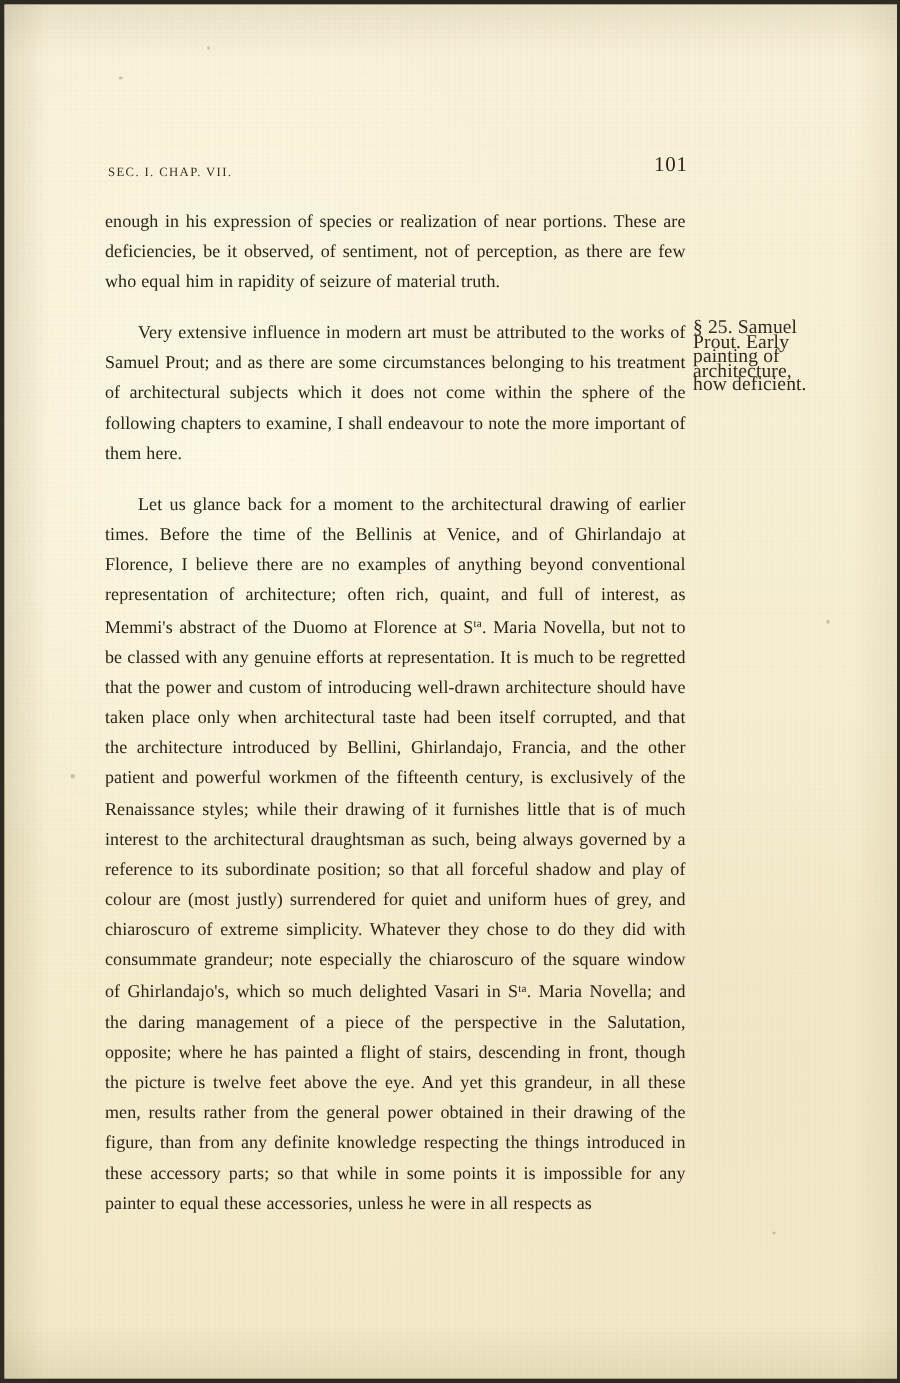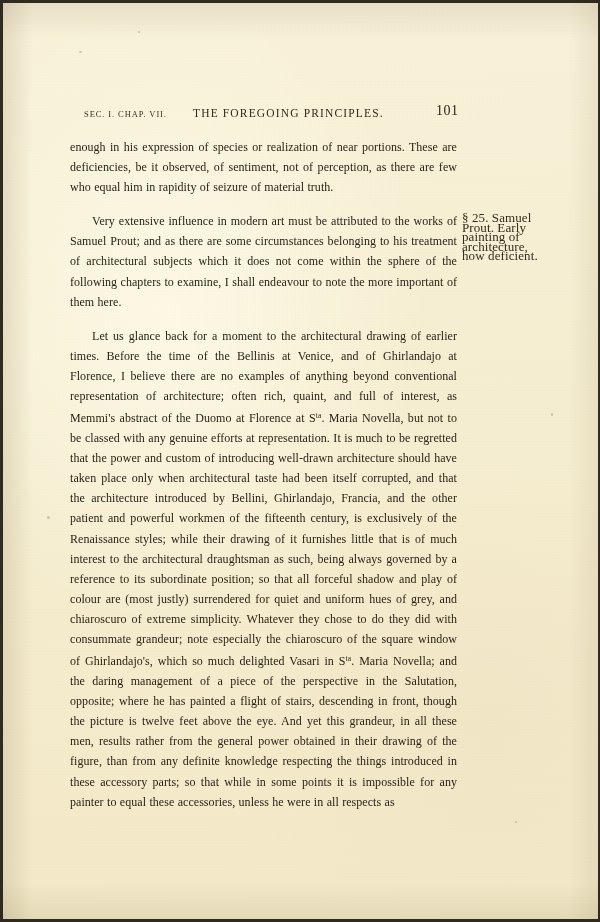--- a/index.html
+++ b/index.html
@@ -64,21 +64,21 @@
 
   .running-head {
     position: absolute;
     left: 65px;
     top: 103px;
     width: 410px;
     height: 18px;
   }
   .rh-sec {
     position: absolute;
-    left: 16px;
+    left: 4px;
     top: 3px;
     font-size: 8.5px;
     letter-spacing: .9px;
     color: #3a3124;
     white-space: nowrap;
     font-family: Liberation Serif, serif;
   }
   .rh-title {
     position: absolute;
     left: 125px;
@@ -158,21 +158,20 @@
   <div class="speck" style="left:76px;  top:48px;  width:3px; height:2px;"></div>
   <div class="speck" style="left:135px; top:28px;  width:2px; height:2px;"></div>
   <div class="speck" style="left:44px;  top:513px; width:3px; height:3px;"></div>
   <div class="speck" style="left:548px; top:410px; width:2px; height:3px;"></div>
   <div class="speck" style="left:512px; top:818px; width:2px; height:2px;"></div>
 
   <div class="page-body">
 
     <div class="running-head">
       <span class="rh-sec">SEC. I. CHAP. VII.</span>
-      <span class="rh-title">THE FOREGOING PRINCIPLES.</span>
       <span class="folio">101</span>
     </div>
 
     <div class="textblock">
       <p class="para">enough in his expression of species or realization of near portions. These are deficiencies, be it observed, of sentiment, not of perception, as there are few who equal him in rapidity of seizure of material truth.</p>
 
       <p class="para indent">Very extensive influence in modern art must be attributed to the works of Samuel Prout; and as there are some circumstances belonging to his treatment of architectural subjects which it does not come within the sphere of the following chapters to examine, I shall endeavour to note the more important of them here.</p>
 
       <p class="para indent"><span>Let us glance back for a moment to the architectural drawing of earlier times. Before the time of the Bellinis at Venice, and of Ghirlandajo at Florence, I believe there are no examples of anything beyond conventional representation of architecture; often rich, quaint, and full of interest, as Memmi's abstract of the Duomo at Florence at S</span><sup>ta</sup><span>. Maria Novella, but not to be classed with any genuine efforts at representation.  It is much to be regretted that the power and custom of introducing well-drawn architecture should have taken place only when architectural taste had been itself corrupted, and that the architecture introduced by Bellini, Ghirlandajo, Francia, and the other patient and powerful workmen of the fifteenth century, is exclusively of the Renaissance styles; while their drawing of it furnishes little that is of much interest to the architectural draughtsman as such, being always governed by a reference to its subordinate position; so that all forceful shadow and play of colour are (most justly) surrendered for quiet and uniform hues of grey, and chiaroscuro of extreme simplicity. Whatever they chose to do they did with consummate grandeur; note especially the chiaroscuro of the square window of Ghirlandajo's, which so much delighted Vasari in S</span><sup>ta</sup><span>. Maria Novella; and the daring management of a piece of the perspective in the Salutation, opposite; where he has painted a flight of stairs, descending in front, though the picture is twelve feet above the eye.  And yet this grandeur, in all these men, results rather from the general power obtained in their drawing of the figure, than from any definite knowledge respecting the things introduced in these accessory parts; so that while in some points it is impossible for any painter to equal these accessories, unless he were in all respects as</span></p>
     </div>

